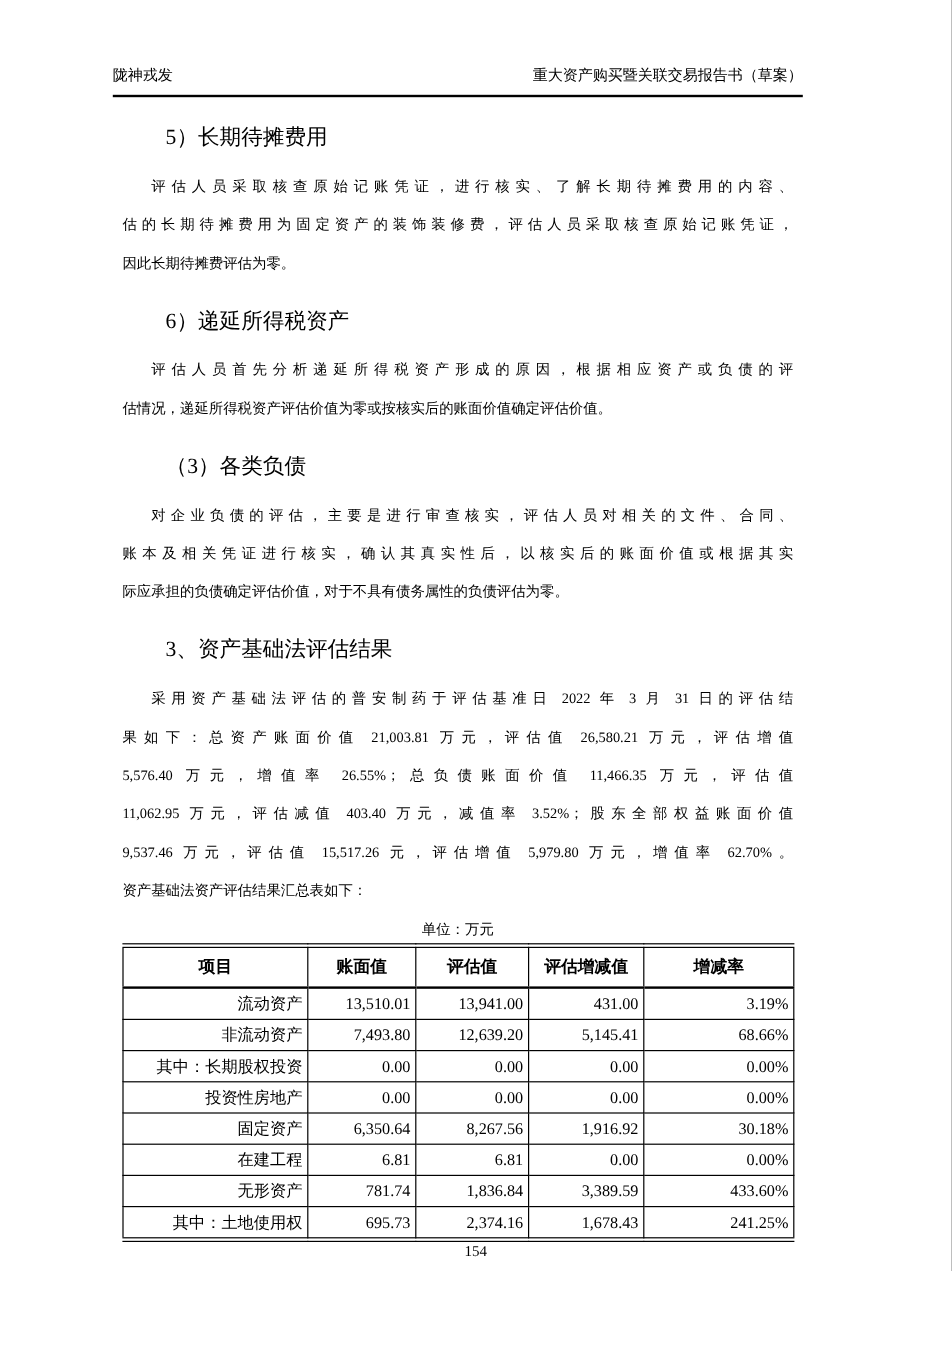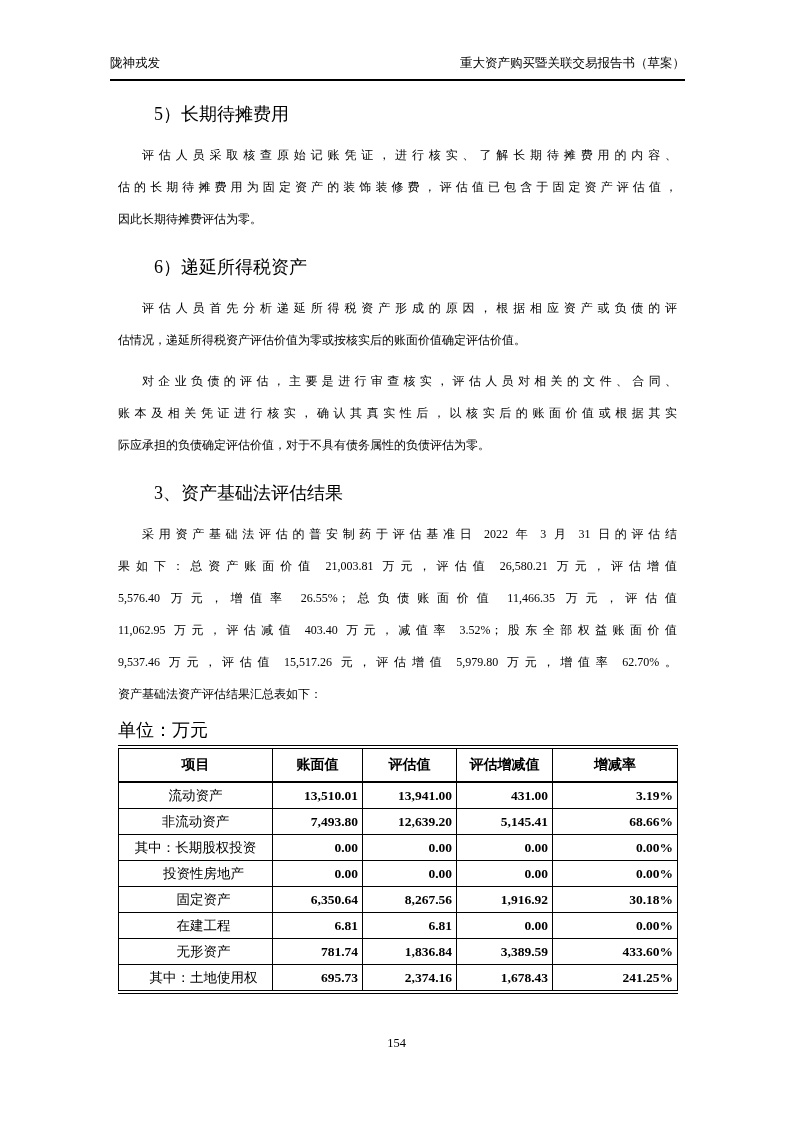--- a/index.html
+++ b/index.html
@@ -7,21 +7,21 @@
     position:relative;
     width:793px; height:1122px;
     margin:0 auto;
     background:#ffffff;
     color:#000;
     font-family:"Liberation Serif","DejaVu Serif",serif;
     overflow:hidden;
   }
   .content {
     position:absolute;
-    left:110px; top:55px;
+    left:94px; top:55px;
     width:575px;
   }
   .running-header {
     display:flex;
     justify-content:space-between;
     align-items:flex-end;
     font-size:12.5px;
     padding-bottom:7px;
     border-bottom:2px solid #000;
   }
@@ -39,22 +39,22 @@
     margin-top:9px;
   }
   .line {
     text-align:justify;
     text-align-last:justify;
     text-justify:inter-character;
   }
   .line.first { text-indent:2em; }
   .line.last { text-align:left; text-align-last:left; }
   .unit {
-    text-align:left;
-    font-size:18px;
+    text-align:center;
+    font-size:12px;
     margin-top:8px;
     margin-bottom:3px;
   }
   table.summary {
     border-collapse:collapse;
     width:559px;
     table-layout:fixed;
     border-top:4px double #000;
     border-bottom:4px double #000;
   }
@@ -67,23 +67,23 @@
     font-weight:bold;
     text-align:center;
     height:30px;
     border-bottom:2px solid #000;
   }
   table.summary td {
     font-size:13.5px;
     height:25px;
     padding:0 4px;
   }
-  td.item { text-align:center; padding-left:6px; }
+  td.item { text-align:right; padding-left:6px; }
   td.item.indent { padding-left:20px; }
-  td.num { text-align:right;font-weight:bold; }
+  td.num { text-align:right; }
   .page-number {
     position:absolute;
     top:1036px;
     left:0; width:100%;
     text-align:center;
     font-size:12.5px;
   }
 </style>
 </head>
 <body>
@@ -94,30 +94,31 @@
     <div class="running-header">
       <span>陇神戎发</span>
       <span>重大资产购买暨关联交易报告书（草案）</span>
     </div>
 
     <div class="body-block">
 
       <div class="h first-h">5）长期待摊费用</div>
       <div class="para">
         <div class="line first">评估人员采取核查原始记账凭证，进行核实、了解长期待摊费用的内容、</div>
-        <div class="line">估的长期待摊费用为固定资产的装饰装修费，评估值已包含于固定资产评估值，</div>
+        <div class="line">估的长期待摊费用为固定资产的装饰装修费，评估人员采取核查原始记账凭证，</div>
         <div class="line last">因此长期待摊费评估为零。</div>
       </div>
 
       <div class="h">6）递延所得税资产</div>
       <div class="para">
         <div class="line first">评估人员首先分析递延所得税资产形成的原因，根据相应资产或负债的评</div>
         <div class="line last">估情况，递延所得税资产评估价值为零或按核实后的账面价值确定评估价值。</div>
       </div>
 
+      <div class="h">（3）各类负债</div>
       <div class="para">
         <div class="line first">对企业负债的评估，主要是进行审查核实，评估人员对相关的文件、合同、</div>
         <div class="line">账本及相关凭证进行核实，确认其真实性后，以核实后的账面价值或根据其实</div>
         <div class="line last">际应承担的负债确定评估价值，对于不具有债务属性的负债评估为零。</div>
       </div>
 
       <div class="h">3、资产基础法评估结果</div>
       <div class="para">
         <div class="line first">采用资产基础法评估的普安制药于评估基准日 2022 年 3 月 31 日的评估结</div>
         <div class="line">果如下：总资产账面价值 21,003.81 万元，评估值 26,580.21 万元，评估增值</div>

